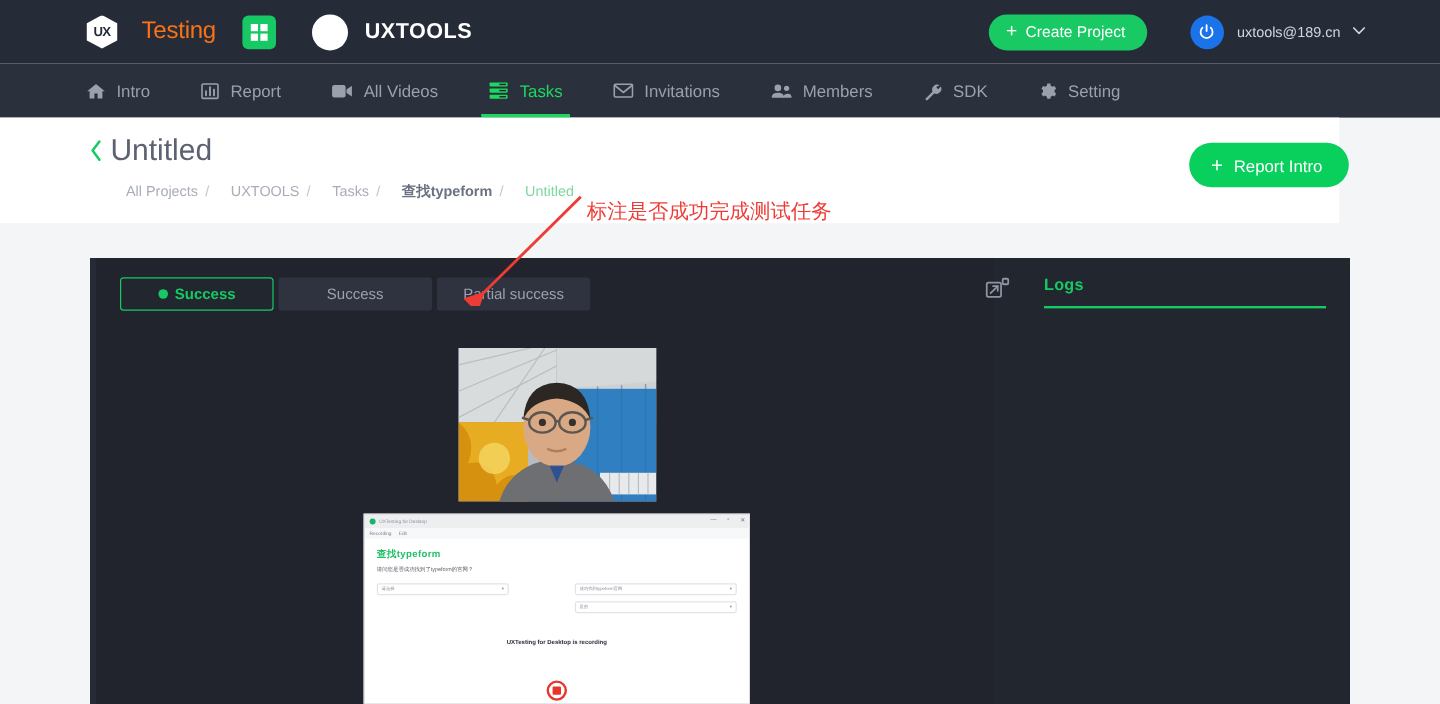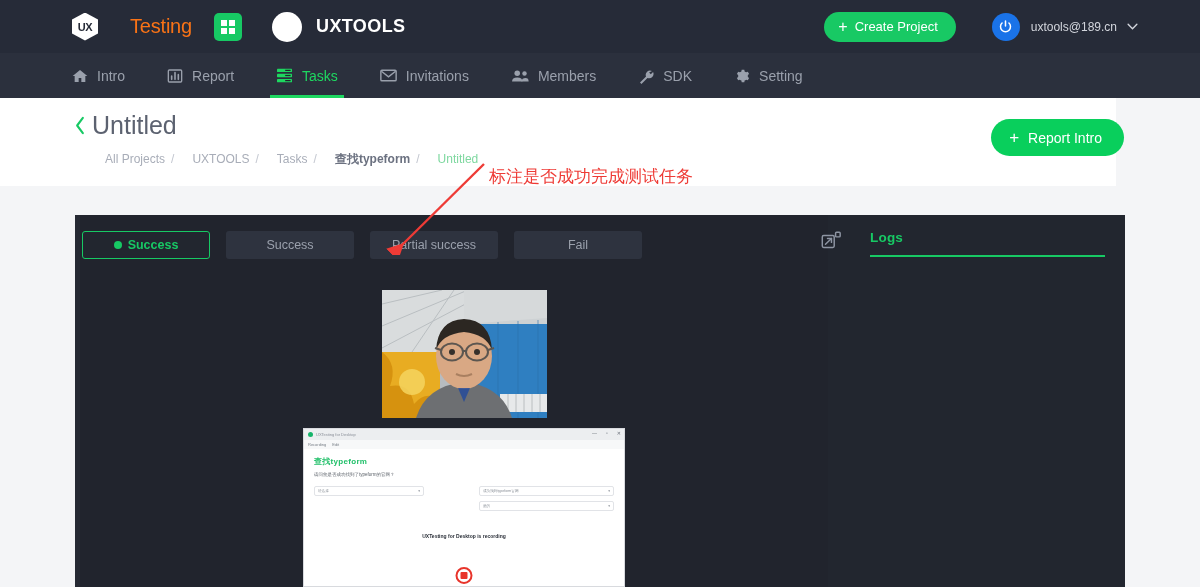--- a/index.html
+++ b/index.html
@@ -9,21 +9,21 @@
     font-family: "Liberation Sans", sans-serif;
     overflow: hidden;
   }
 
   
   .topbar {
     position: absolute; left: 0; top: 0; width: 1200px; height: 53px;
     background: #262b38;
     display: flex; align-items: center;
   }
-  .logo-group { display: flex; align-items: center; margin-left: 72px; gap: 12px; }
+  .logo-group { display: flex; align-items: center; margin-left: 72px; }
   .logo-hex {
     width: 26px; height: 28px; background: #ffffff;
     clip-path: polygon(50% 0%, 100% 25%, 100% 75%, 50% 100%, 0% 75%, 0% 25%);
     display: flex; align-items: center; justify-content: center;
   }
   .logo-hex span { font-size: 11px; font-weight: bold; color: #262b38; letter-spacing: -0.5px; }
   .logo-word { color: #f97316; font-size: 20px; margin-left: 20px; letter-spacing: -0.2px; }
   .grid-btn {
     width: 28px; height: 28px; border-radius: 5px; background: #17c964;
     margin-left: 22px; display: flex; align-items: center; justify-content: center;
@@ -105,21 +105,21 @@
     position: absolute; left: 75px; top: 215px; width: 1050px; height: 372px;
     background: #22262f;
   }
   .panel-left {
     position: absolute; left: 0; top: 0; width: 753px; height: 372px;
     background: #21242d;
   }
   .panel-leftedge { position: absolute; left: 0; top: 0; width: 5px; height: 372px; background: #262a34; }
 
   
-  .statusrow { position: absolute; left: 7px; top: 16px; display: flex; gap: 16px; }
+  .statusrow { position: absolute; left: 25px; top: 16px; display: flex; gap: 4px; }
   .stat-btn {
     width: 128px; height: 28px; background: #2e333f; border: 1px solid transparent;
     border-radius: 3px; color: #9aa0ac; font-size: 12.5px; font-family: inherit;
     display: flex; align-items: center; justify-content: center; cursor: pointer;
   }
   .stat-btn.sel { background: #22262f; border-color: #17c964; color: #17c964; font-weight: bold; }
   .stat-btn .dot { width: 8px; height: 8px; border-radius: 50%; background: #17c964; margin-right: 6px; }
 
   
   .webcam {
@@ -210,20 +210,29 @@
     </div>
     <div class="nav-item">
       <span class="nico">
         <svg width="16" height="16" viewBox="0 0 24 24" fill="none" stroke="#9aa0ac" stroke-width="2">
           <rect x="2" y="3" width="20" height="18" rx="1.5"></rect>
           <path d="M7 17 V12 M12 17 V7 M17 17 V10" stroke-width="2.4" stroke-linecap="round"></path>
         </svg>
       </span>
       <span>Report</span>
     </div>
+    <div class="nav-item">
+      <span class="nico">
+        <svg width="18" height="14" viewBox="0 0 24 18" fill="#9aa0ac">
+          <rect x="1" y="2" width="15" height="14" rx="2.5"></rect>
+          <path d="M17 7 L23 3 v12 l-6 -4 z"></path>
+        </svg>
+      </span>
+      <span>All Videos</span>
+    </div>
     <div class="nav-item active">
       <span class="nico">
         <svg width="17" height="15" viewBox="0 0 24 22" fill="#1ed760">
           <rect x="1" y="1" width="22" height="5" rx="1"></rect>
           <rect x="1" y="8.5" width="22" height="5" rx="1"></rect>
           <rect x="1" y="16" width="22" height="5" rx="1"></rect>
           <rect x="13" y="2.6" width="8" height="1.8" fill="#21242d"></rect>
           <rect x="13" y="10.1" width="8" height="1.8" fill="#21242d"></rect>
           <rect x="13" y="17.6" width="8" height="1.8" fill="#21242d"></rect>
         </svg>
@@ -299,23 +308,20 @@
   <div class="statusrow" id="statusrow">
       <button class="stat-btn sel">
         <span class="dot"></span>
         <span>Success</span>
       </button>
       <button class="stat-btn">
         <span>Success</span>
       </button>
       <button class="stat-btn">
         <span>Partial success</span>
-      </button>
-      <button class="stat-btn">
-        <span>Fail</span>
       </button>
     </div>
 
   <div class="webcam">
     <svg width="165" height="128" viewBox="0 0 165 128">
       <rect width="165" height="128" fill="#b7bcc0"></rect>
       <rect x="0" y="0" width="165" height="62" fill="#d9dcdd"></rect>
       <g stroke="#b9bec1" stroke-width="1" fill="none">
         <path d="M0 14 L60 0"></path>
           <path d="M0 36 L86 0"></path>

